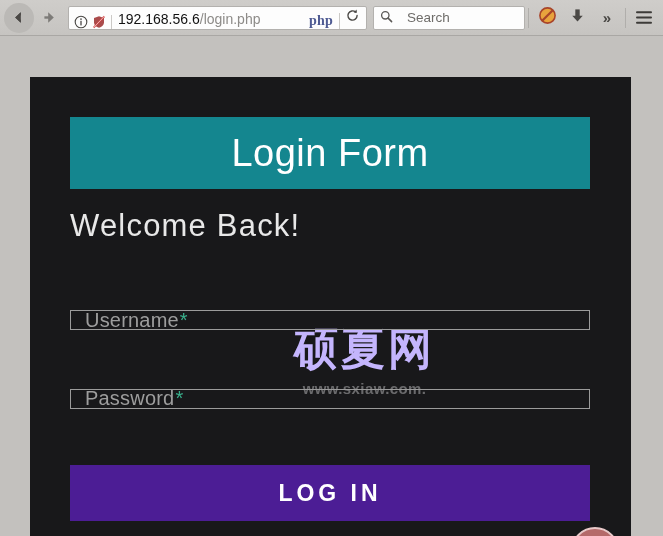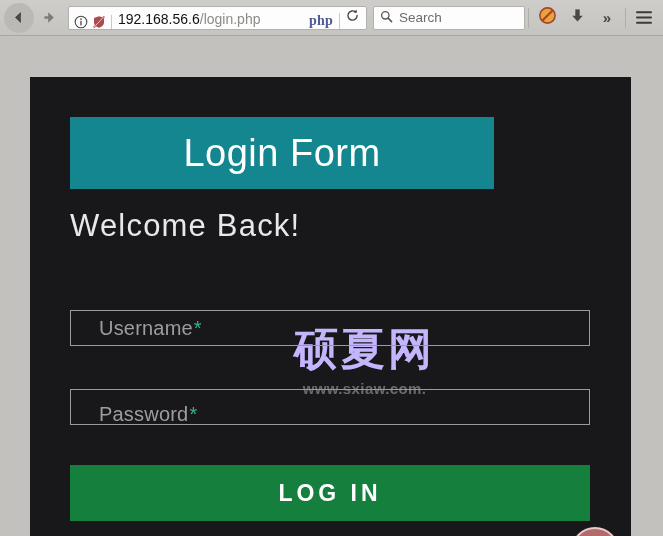--- a/index.html
+++ b/index.html
@@ -97,21 +97,21 @@
     border-radius: 2px;
     display: flex;
     align-items: center;
     padding: 0 6px;
     box-sizing: border-box;
     flex: 0 0 auto;
   }
   .search-text {
     font-size: 13.5px;
     color: #6e6c69;
-    margin-left: 6px;
+    margin-left: 14px;
     line-height: 20px;
   }
 
   .tb-icon {
     width: 30px; height: 30px;
     display: flex; align-items: center; justify-content: center;
     flex: 0 0 auto;
   }
   .tb-sep {
     width: 1px; height: 20px; background: #b0aeab; margin: 0 3px;
@@ -138,21 +138,21 @@
     top: 40px;
     width: 601px;
     height: 460px;
     background: #18181a;
   }
 
   .login-header {
     position: absolute;
     left: 40px;
     top: 40px;
-    width: 424px;
+    width: 520px;
     height: 72px;
     background: #14868f;
     display: flex;
     align-items: center;
     justify-content: center;
   }
   .login-header-text {
     color: #ffffff;
     font-size: 38px;
     font-weight: normal;
@@ -197,27 +197,27 @@
     letter-spacing: .4px;
     line-height: 1;
     display: block;
     margin-top: 10px;
   }
 
   .field {
     position: absolute;
     left: 40px;
     width: 520px;
-    height: 36px;
+    height: 20px;
     border: 1px solid #9b9b9b;
     background: transparent;
     box-sizing: border-box;
     display: flex;
     align-items: center;
-    padding-left: 28px;
+    padding-left: 14px;
   }
   .field-username { top: 233px; }
   .field-password { top: 312px; align-items: flex-end; }
   .field-label {
     font-size: 20px;
     color: #9d9d9d;
     font-weight: 300;
     line-height: 1;
     letter-spacing: .2px;
   }
@@ -227,21 +227,21 @@
     line-height: 1;
     margin-left: 1px;
   }
 
   .login-btn {
     position: absolute;
     left: 40px;
     top: 388px;
     width: 520px;
     height: 56px;
-    background: #15803d;
+    background: #4c1d95;
     border: none;
     display: flex;
     align-items: center;
     justify-content: center;
     cursor: pointer;
     box-sizing: border-box;
   }
   .login-btn-text {
     color: #ffffff;
     font-size: 23px;

